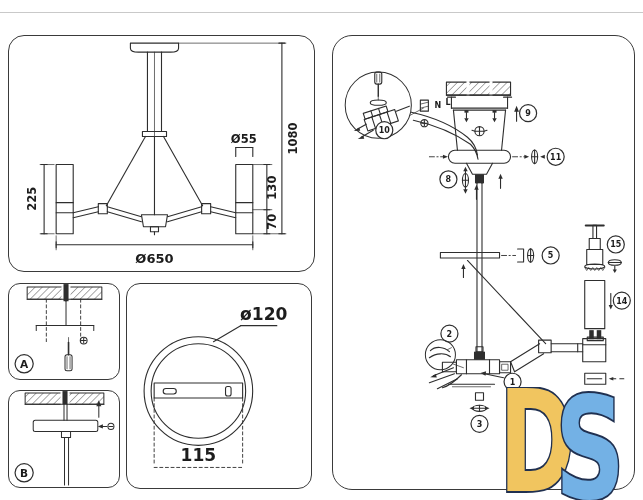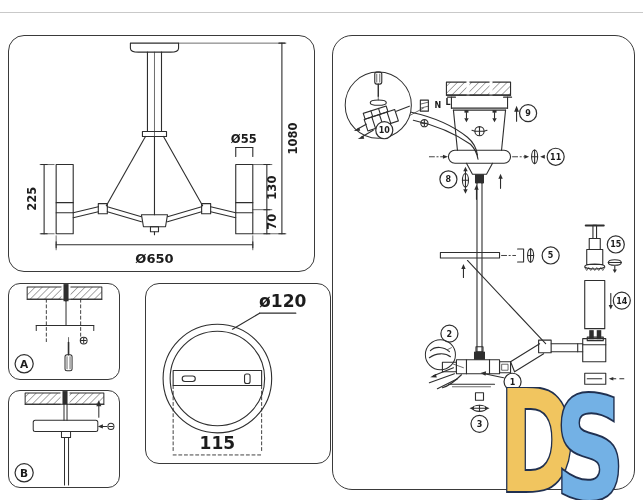--- a/index.html
+++ b/index.html
@@ -3,21 +3,21 @@
 <meta charset="utf-8">
 <style>
   html,body{margin:0;padding:0;}
   body{width:643px;height:500px;background:#ffffff;position:relative;overflow:hidden;
        font-family:"DejaVu Sans", sans-serif;}
   .topline{position:absolute;left:0;top:12px;width:643px;height:1px;background:#c9c9c9;}
   .panel{position:absolute;border:1.5px solid #3a3a3a;background:#fff;box-sizing:border-box;}
   #p-dim{left:8px;top:35px;width:307px;height:237px;border-radius:16px;}
   #p-a{left:8px;top:283px;width:112px;height:97px;border-radius:12px;}
   #p-b{left:8px;top:390px;width:112px;height:98px;border-radius:12px;}
-  #p-canopy{left:126px;top:283px;width:186px;height:181px;border-radius:14px;margin-left:19px;}
+  #p-canopy{left:126px;top:283px;width:186px;height:206px;border-radius:14px;}
   #p-asm{left:332px;top:35px;width:303px;height:455px;border-radius:20px;}
   #logo{position:absolute;left:497px;top:387px;width:146px;height:113px;z-index:5;}
   svg{display:block;width:100%;height:100%;}
   .tx{fill:#1c1c1c;stroke:none;font-family:"DejaVu Sans",sans-serif;font-weight:bold;}
   .dim{font-size:11.5px;}
   .big{font-size:17px;}
   .badge circle{fill:#fff;stroke:#2e2e2e;stroke-width:1.2;}
   .badge text{font-size:8px;}
   .fl{fill:#2e2e2e;stroke:none;}
   .dash{stroke-dasharray:3 2.6;stroke-width:.9;}

